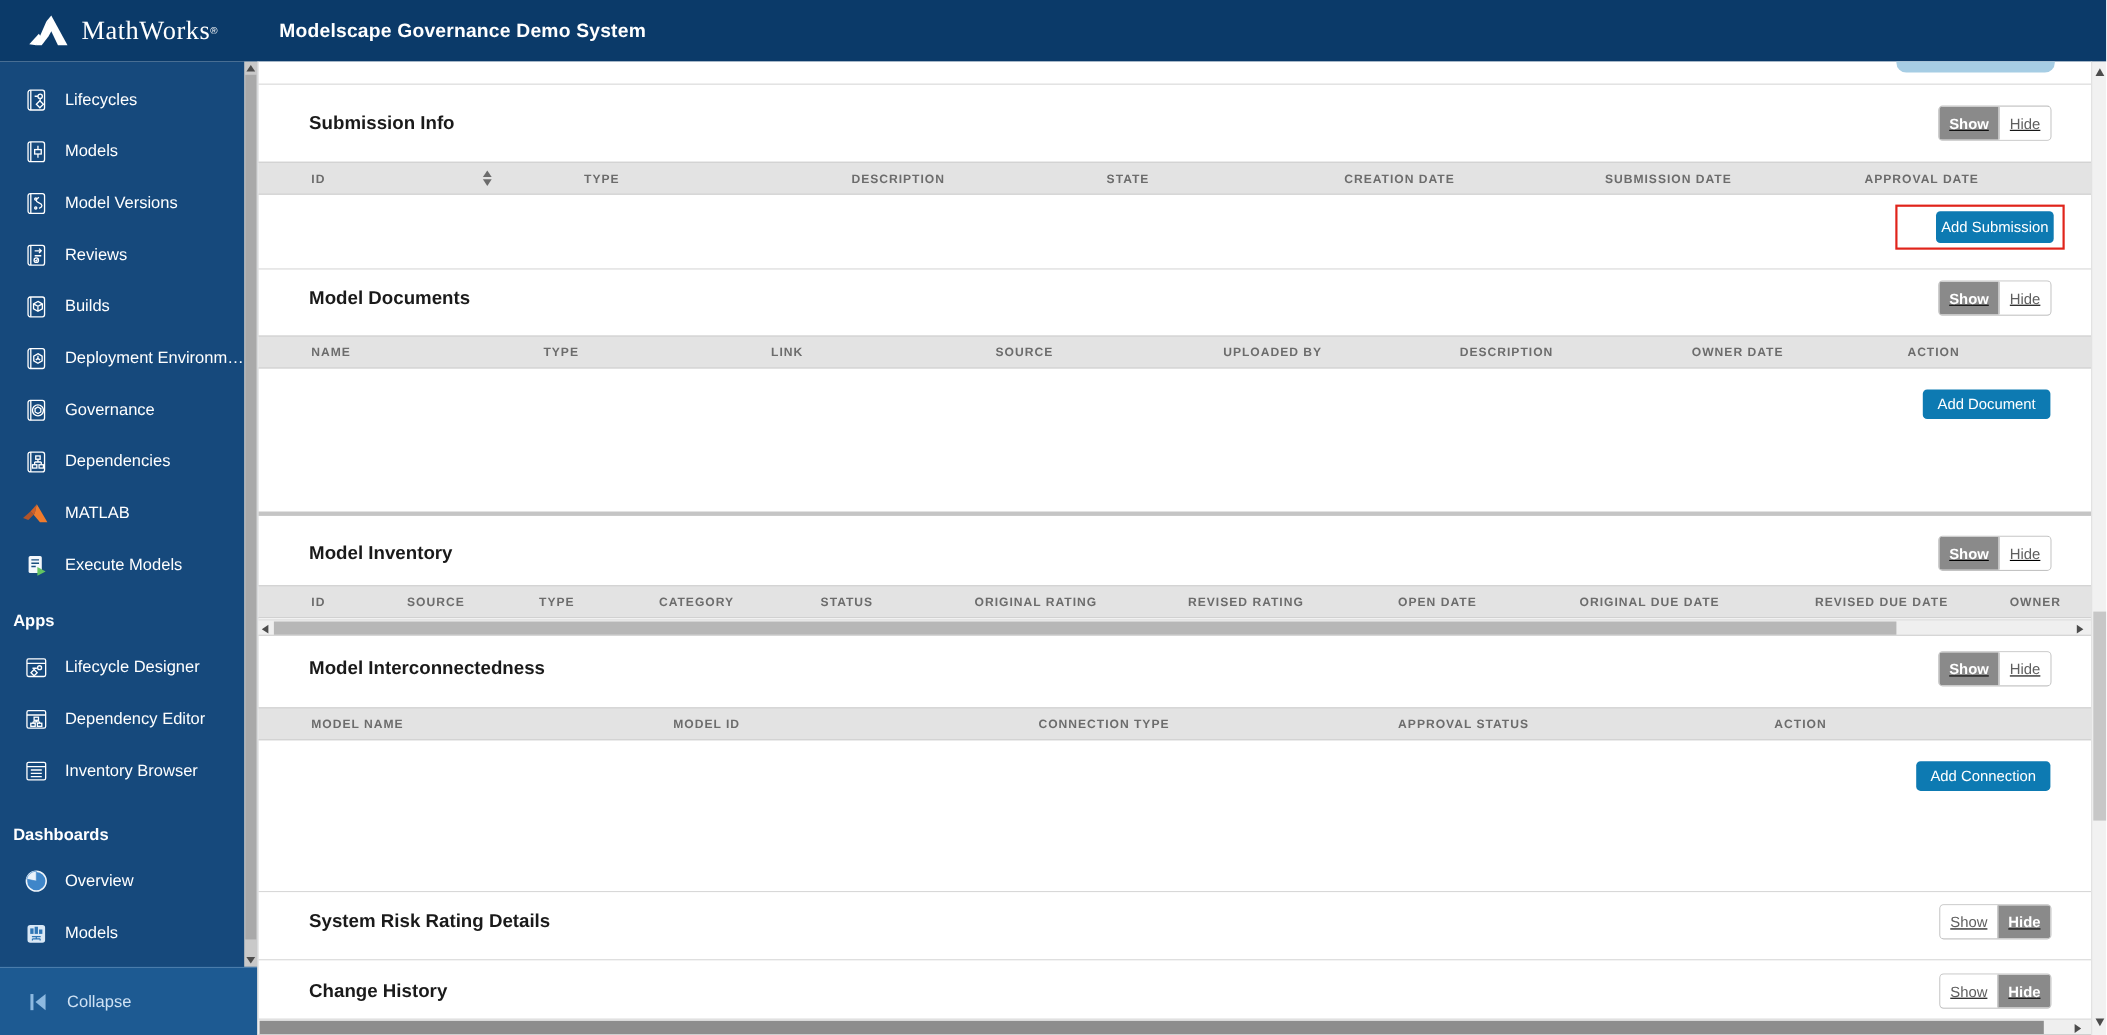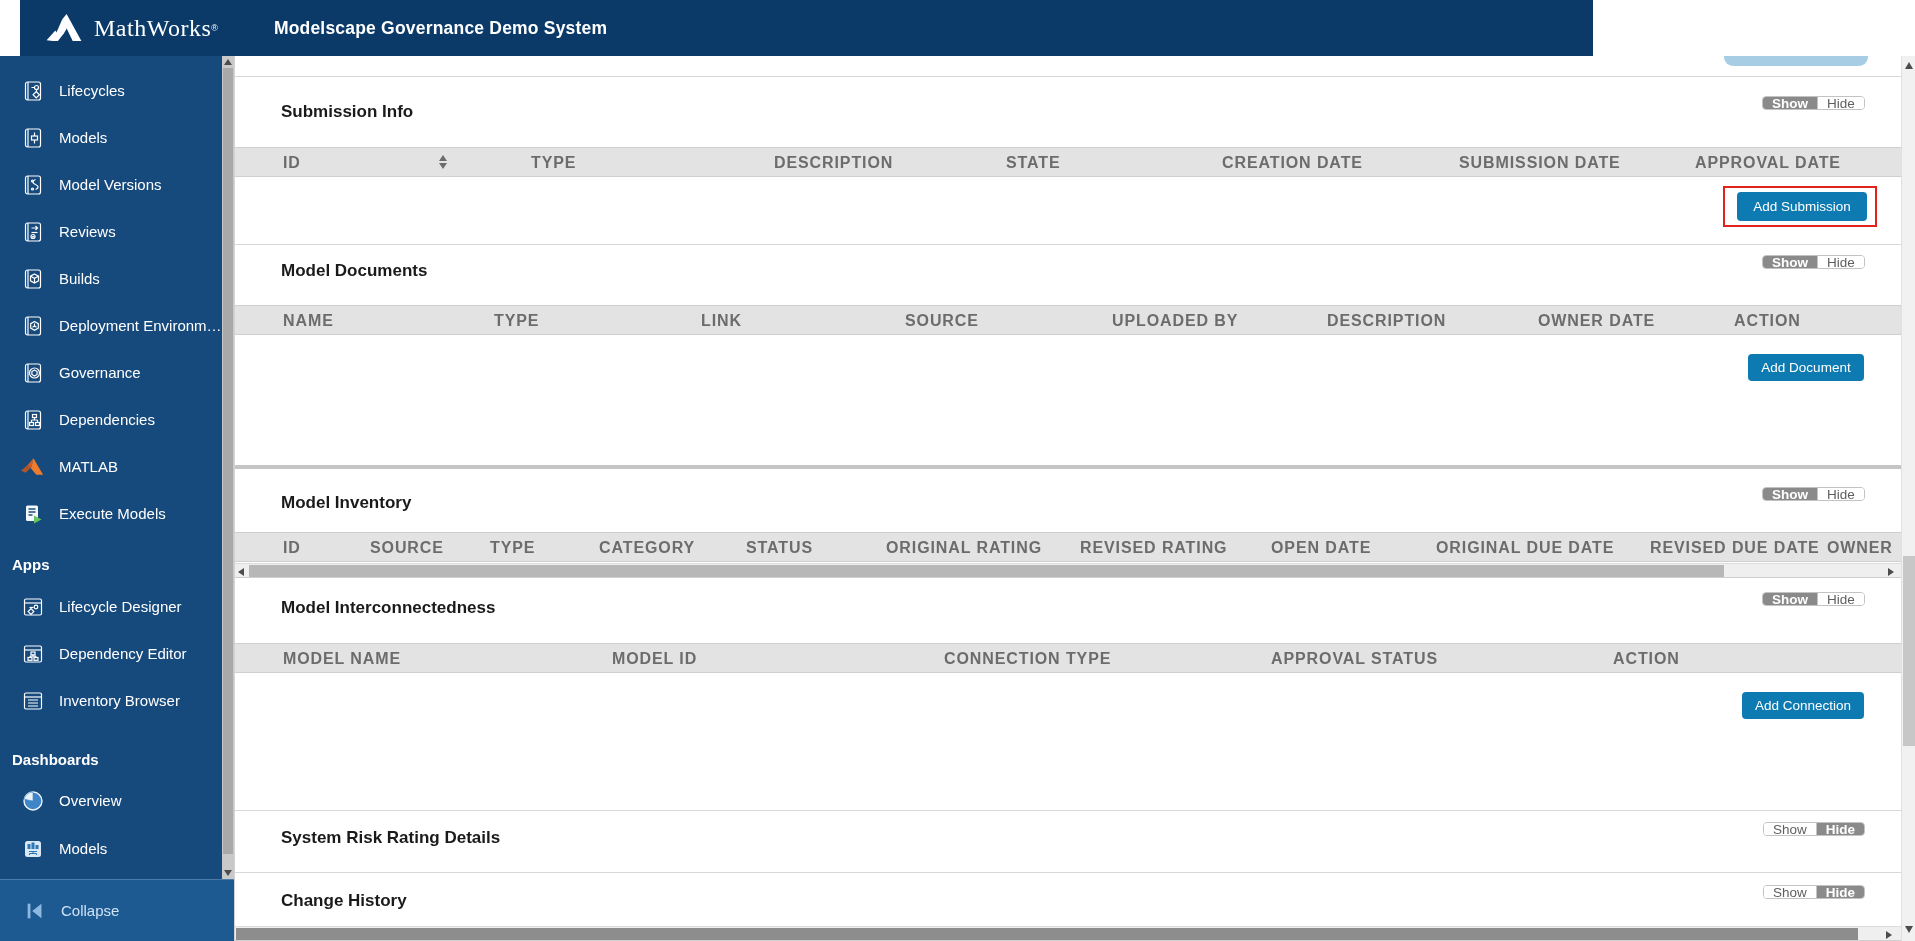--- a/index.html
+++ b/index.html
@@ -1,22 +1,22 @@
 <!DOCTYPE html>
 <html><head>
 <meta charset="utf-8">
 <style>
   html,body{margin:0;padding:0;background:#fff;}
   *{box-sizing:border-box;}
   #app{position:relative;width:1915px;height:941px;overflow:hidden;
        font-family:"Liberation Sans",sans-serif;background:#fff;}
 
   
-  .header{position:absolute;left:0;top:0;width:1573px;height:56px;background:#0b3a69;
-          display:flex;align-items:center;margin-left:20px;}
+  .header{position:absolute;left:0;top:0;width:1915px;height:56px;background:#0b3a69;
+          display:flex;align-items:center;}
   .brand{display:flex;align-items:center;margin-left:24px;}
   .brand-logo{width:40px;height:36px;margin-right:10px;}
   .brand-name{color:#fff;font-family:"Liberation Serif",serif;font-size:24px;letter-spacing:.5px;}
   .brand-reg{color:#fff;font-size:9px;vertical-align:super;}
   .app-title{color:#fff;font-size:17.5px;font-weight:bold;margin-left:56px;letter-spacing:.2px;}
 
   
   .sidebar{position:absolute;left:0;top:56px;width:234px;height:885px;background:#16497c;padding-left:29px;}
   .nav-item{position:absolute;left:0;width:222px;height:47px;display:flex;align-items:center;
             padding-left:20px;cursor:pointer;color:#fff;}
@@ -36,28 +36,28 @@
   .collapse-item .nav-label{color:#cfe2f4;}
 
   
   .main{position:absolute;left:234px;top:56px;width:1667px;height:885px;background:#fff;border-left:1px solid #d3d3d3;}
   .divider{position:absolute;left:0;width:1667px;height:1px;background:#d8d8d8;}
   .divider.thick{height:4px;background:#c5c5c5;}
   .heading{position:absolute;left:46px;font-size:17px;font-weight:bold;color:#1a1a1a;white-space:nowrap;}
   .thead{position:absolute;left:0;width:1667px;height:30px;background:#e3e3e3;
          border-top:1px solid #cfcfcf;border-bottom:1px solid #cfcfcf;}
   .col{position:absolute;top:0;height:30px;display:flex;align-items:center;
-       font-size:16px;font-weight:bold;color:#6c6c6c;letter-spacing:.9px;white-space:nowrap;}
+       font-size:11px;font-weight:bold;color:#6c6c6c;letter-spacing:.9px;white-space:nowrap;}
   .sort{position:absolute;top:7px;display:flex;flex-direction:column;align-items:center;gap:2px;cursor:pointer;}
   .sort i{display:block;width:0;height:0;border-left:4px solid transparent;border-right:4px solid transparent;}
   .sort .up{border-bottom:6px solid #6c6c6c;}
   .sort .dn{border-top:6px solid #6c6c6c;}
 
-  .toggle{position:absolute;display:flex;height:14px;border:1px solid #c3c3c3;border-radius:4px;
-          overflow:hidden;background:#fff;}
+  .toggle{position:absolute;display:flex;height:32px;border:1px solid #c3c3c3;border-radius:4px;
+          overflow:hidden;background:#fff;text-decoration:underline;}
   .toggle .opt{min-width:47px;padding:0 9px;display:flex;align-items:center;justify-content:center;
                font-size:13.5px;color:#5f5f5f;background:#fff;cursor:pointer;}
   .toggle .opt.sel{background:#8a8a8a;color:#fff;font-weight:bold;}
   .toggle .opt + .opt{border-left:1px solid #c3c3c3;}
 
   .btn{position:absolute;display:flex;align-items:center;justify-content:center;
        background:#0d7ab2;color:#fff;font-size:13.5px;border-radius:4px;cursor:pointer;white-space:nowrap;}
   .hl-red{position:absolute;border:2px solid #e0241b;}
 
   .partial-btn{position:absolute;background:#a6cde4;border-radius:0 0 9px 9px;cursor:pointer;}
@@ -322,21 +322,21 @@
           <i class="dn"></i>
         </span>
       <span class="col" style="left:296px">TYPE</span>
       <span class="col" style="left:539px">DESCRIPTION</span>
       <span class="col" style="left:771px">STATE</span>
       <span class="col" style="left:987px">CREATION DATE</span>
       <span class="col" style="left:1224px">SUBMISSION DATE</span>
       <span class="col" style="left:1460px">APPROVAL DATE</span>
     </div>
     <div class="hl-red" style="right:24px;top:130px;width:154px;height:41px;"></div>
-    <div class="btn" style="right:34px;top:136px;width:130px;height:29px;text-align:center;">Add Submission</div>
+    <div class="btn" style="right:34px;top:136px;width:107px;height:29px;text-align:center;">Add Submission</div>
 
     <div class="divider" style="top:188px"></div>
 
     <div class="heading" style="top:205px">Model Documents</div>
     <div class="toggle" style="top:199px;right:36px">
       <div class="opt sel">Show</div>
       <div class="opt">Hide</div>
     </div>
     <div class="thead" style="top:249px">
       <span class="col" style="left:48px">NAME</span>

